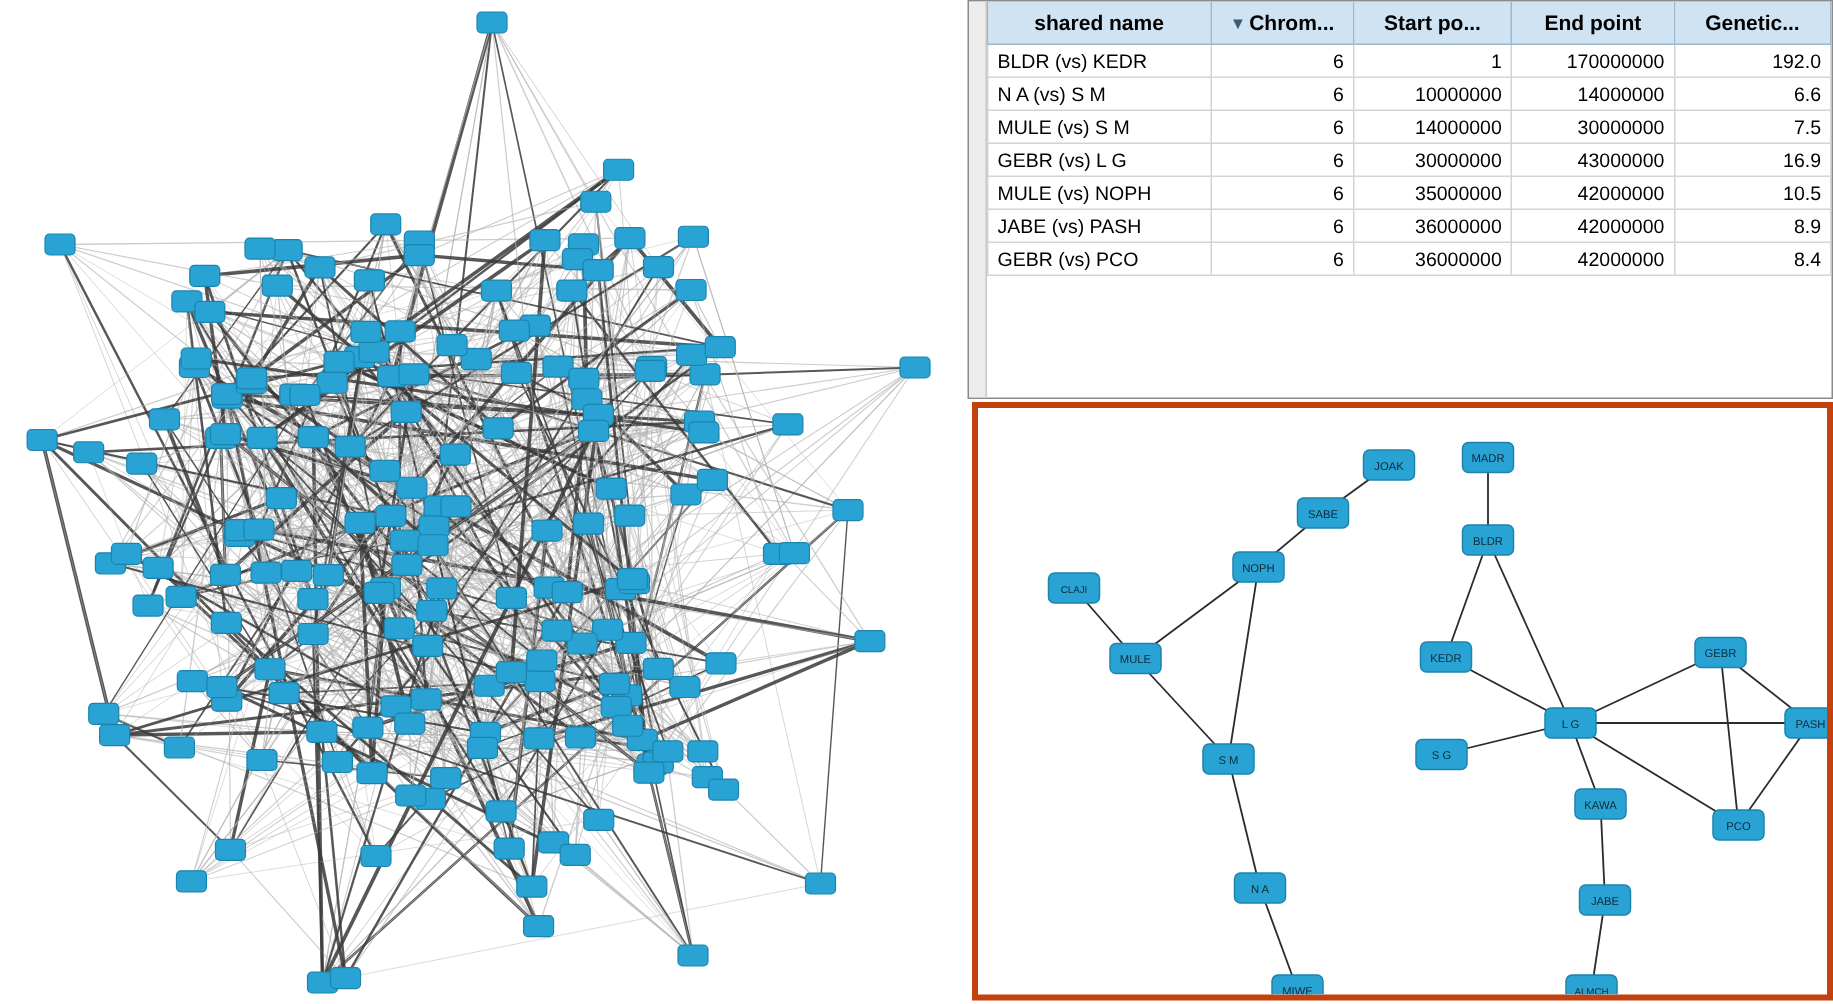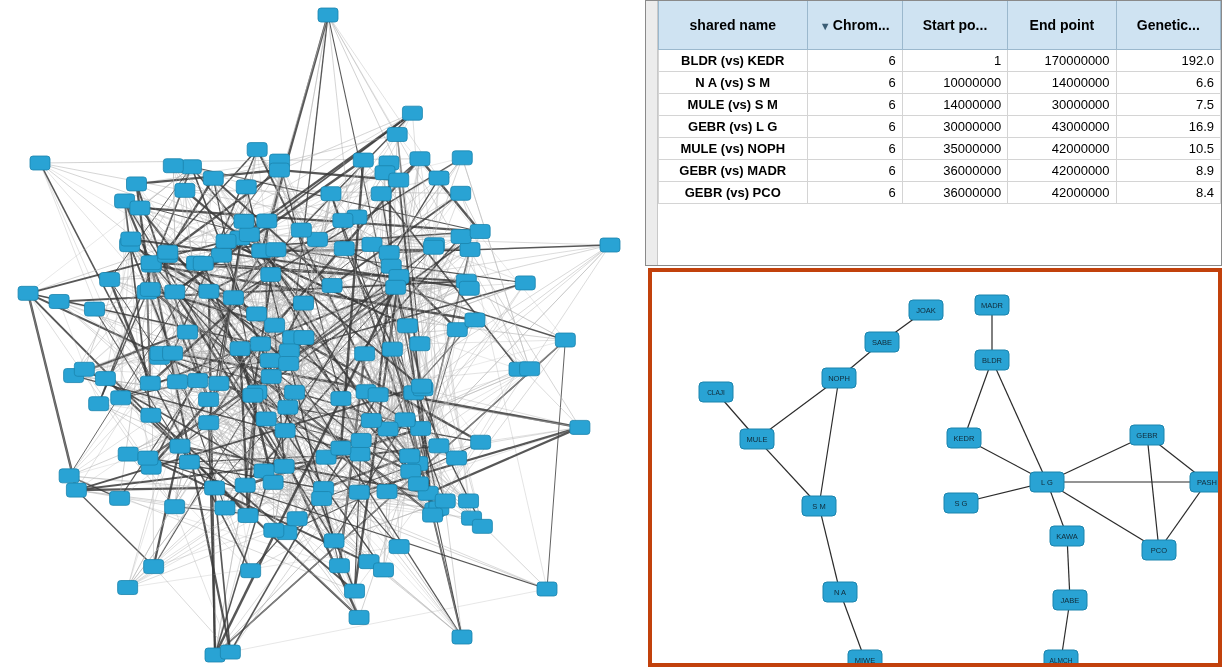--- a/index.html
+++ b/index.html
@@ -56,37 +56,37 @@
     color: #000000;
     table-layout: fixed;
   }
   table.datatable th {
     background: #cfe3f2;
     border: 1px solid #9bb8cd;
     border-top: none;
     height: 24px;
     font-weight: bold;
     font-size: 14px;
-    padding: 12px 6px;
+    padding: 2px 6px;
     text-align: center;
     white-space: nowrap;
     overflow: hidden;
   }
   table.datatable th.th-left { text-align: center; }
   table.datatable td {
     border: 1px solid #d4d4d4;
     height: 21px;
     padding: 0 6px;
     white-space: nowrap;
     overflow: hidden;
     font-size: 13px;
     background: #ffffff;
   }
   td.num { text-align: right; }
-  td.txt { text-align: center; font-weight: bold; }
+  td.txt { text-align: left; }
   .filter-glyph {
     display: inline-block;
     width: 10px;
     color: #3a5d75;
     font-size: 11px;
     margin-right: 3px;
     vertical-align: middle;
   }
   #table-left-gutter {
     position: absolute;
@@ -1250,21 +1250,21 @@
                 <td class="num">16.9</td>
               </tr>
               <tr>
                 <td class="txt">MULE (vs) NOPH</td>
                 <td class="num">6</td>
                 <td class="num">35000000</td>
                 <td class="num">42000000</td>
                 <td class="num">10.5</td>
               </tr>
               <tr>
-                <td class="txt">GEBR (vs) MADR</td>
+                <td class="txt">JABE (vs) PASH</td>
                 <td class="num">6</td>
                 <td class="num">36000000</td>
                 <td class="num">42000000</td>
                 <td class="num">8.9</td>
               </tr>
               <tr>
                 <td class="txt">GEBR (vs) PCO</td>
                 <td class="num">6</td>
                 <td class="num">36000000</td>
                 <td class="num">42000000</td>

